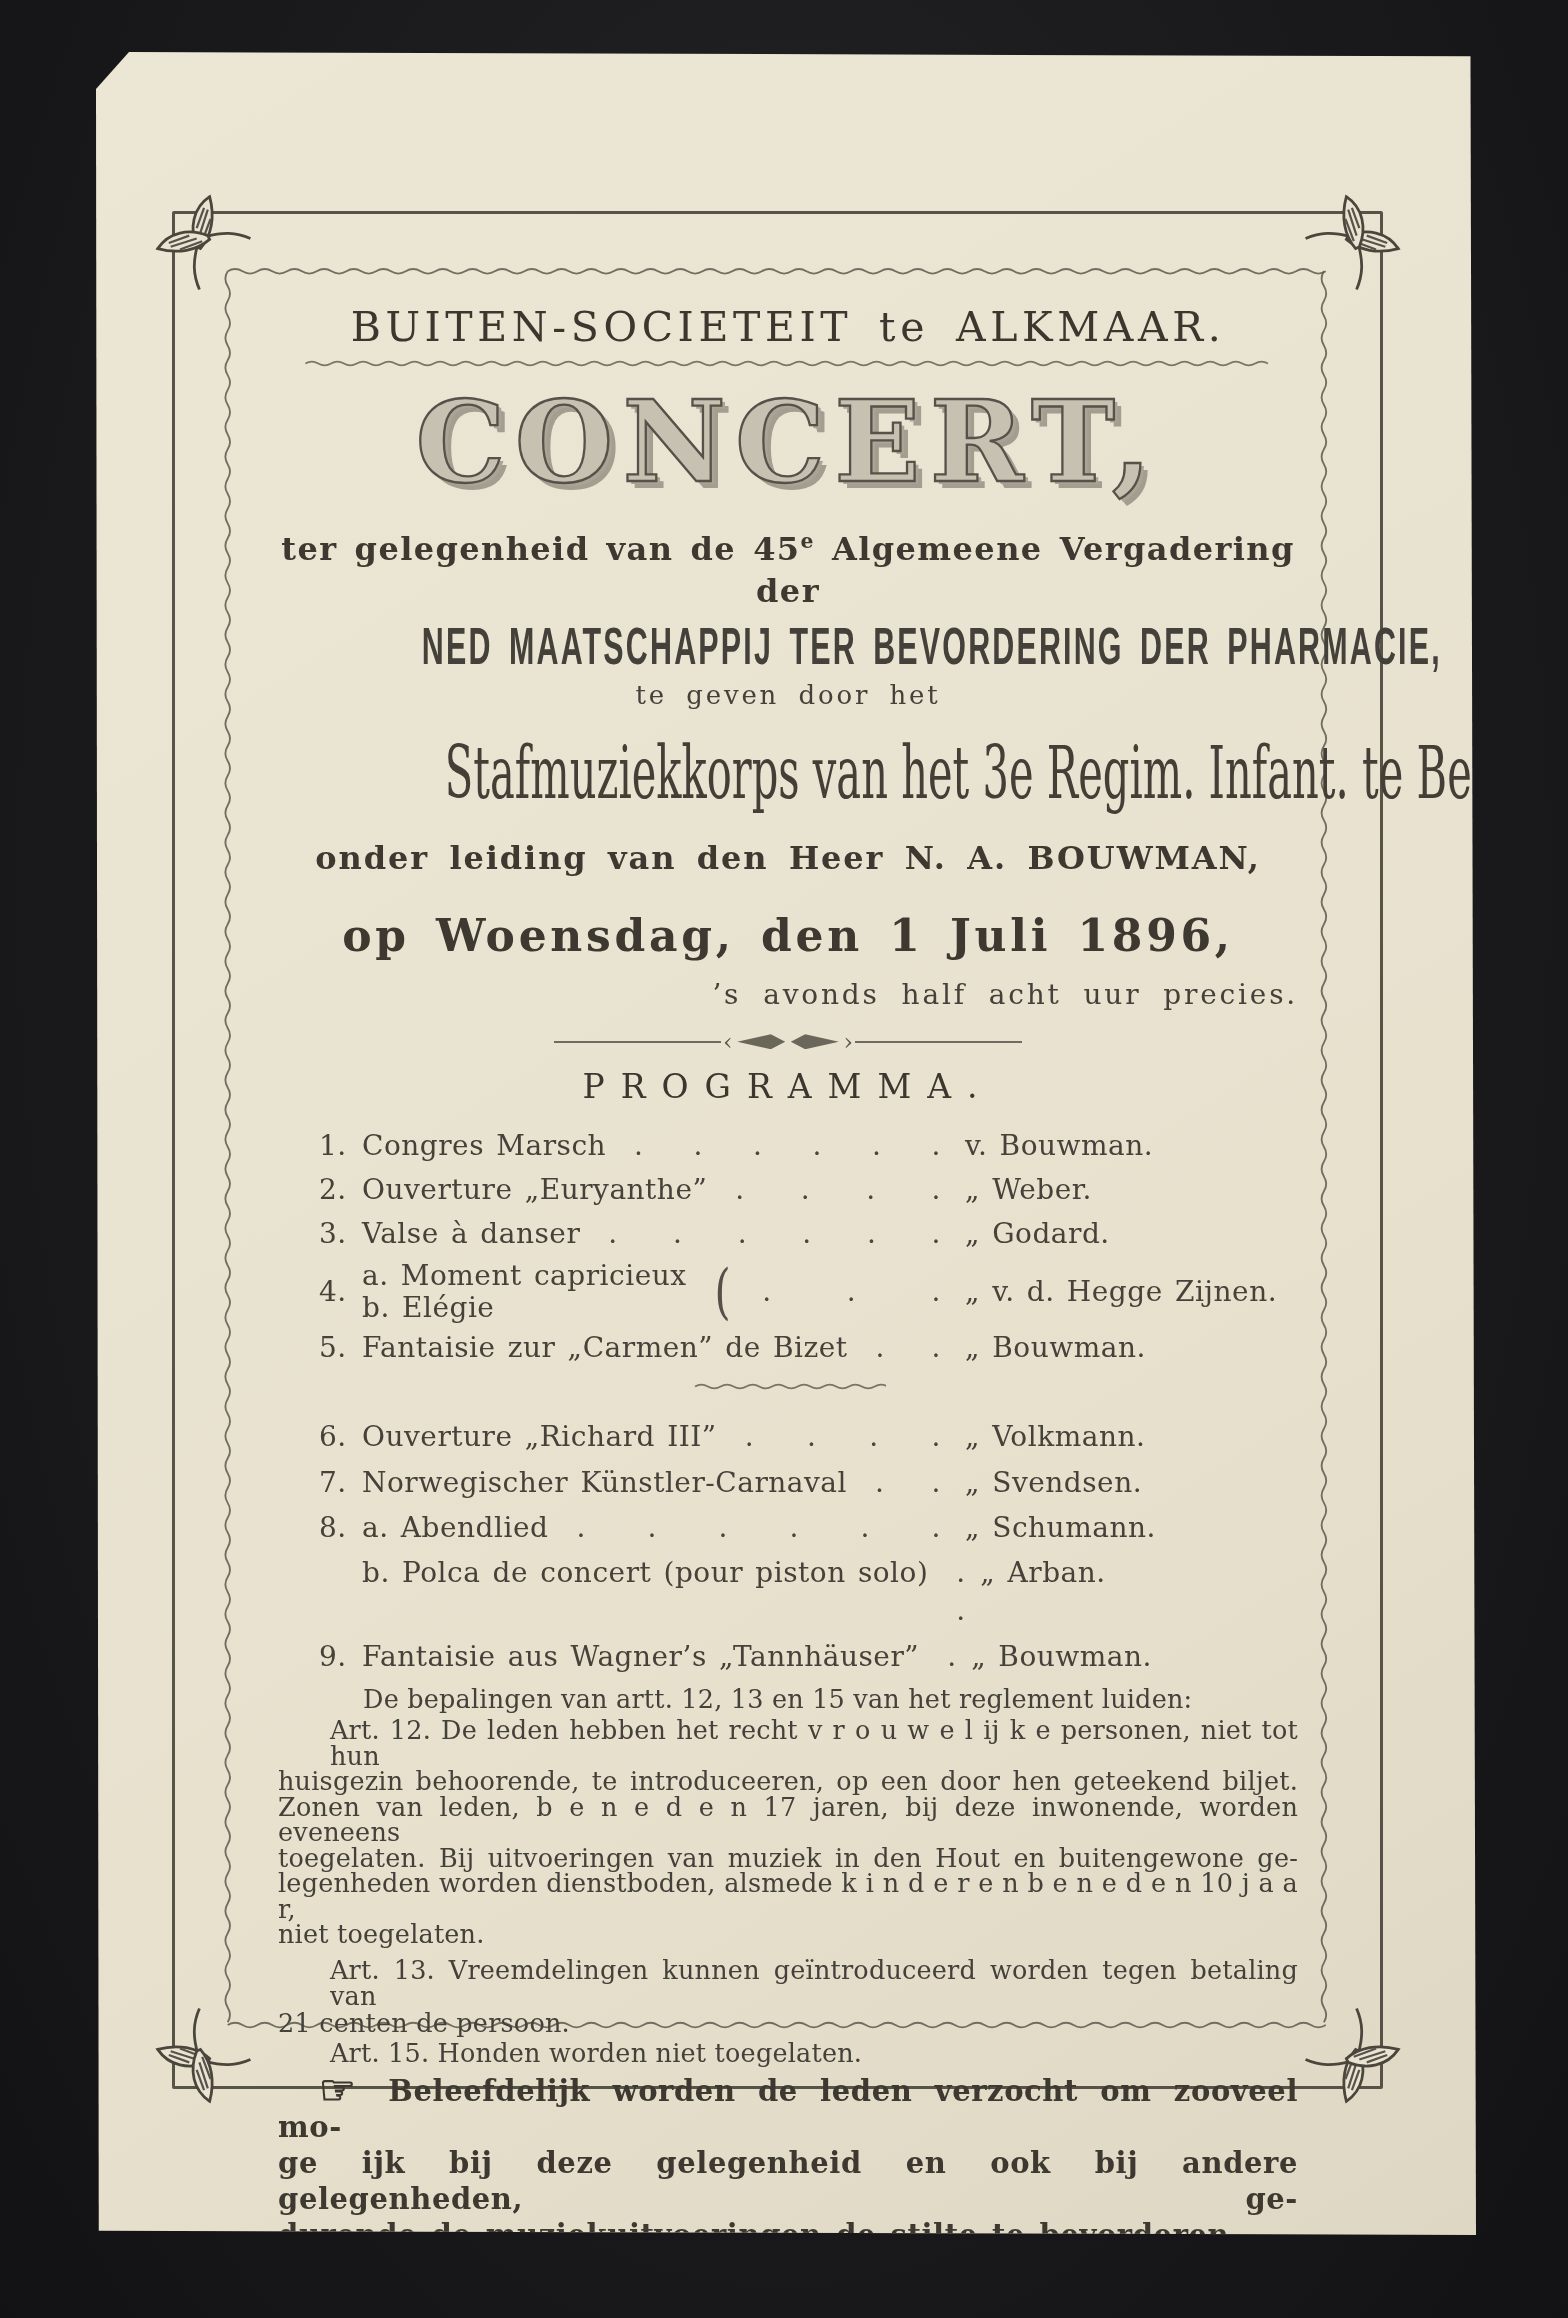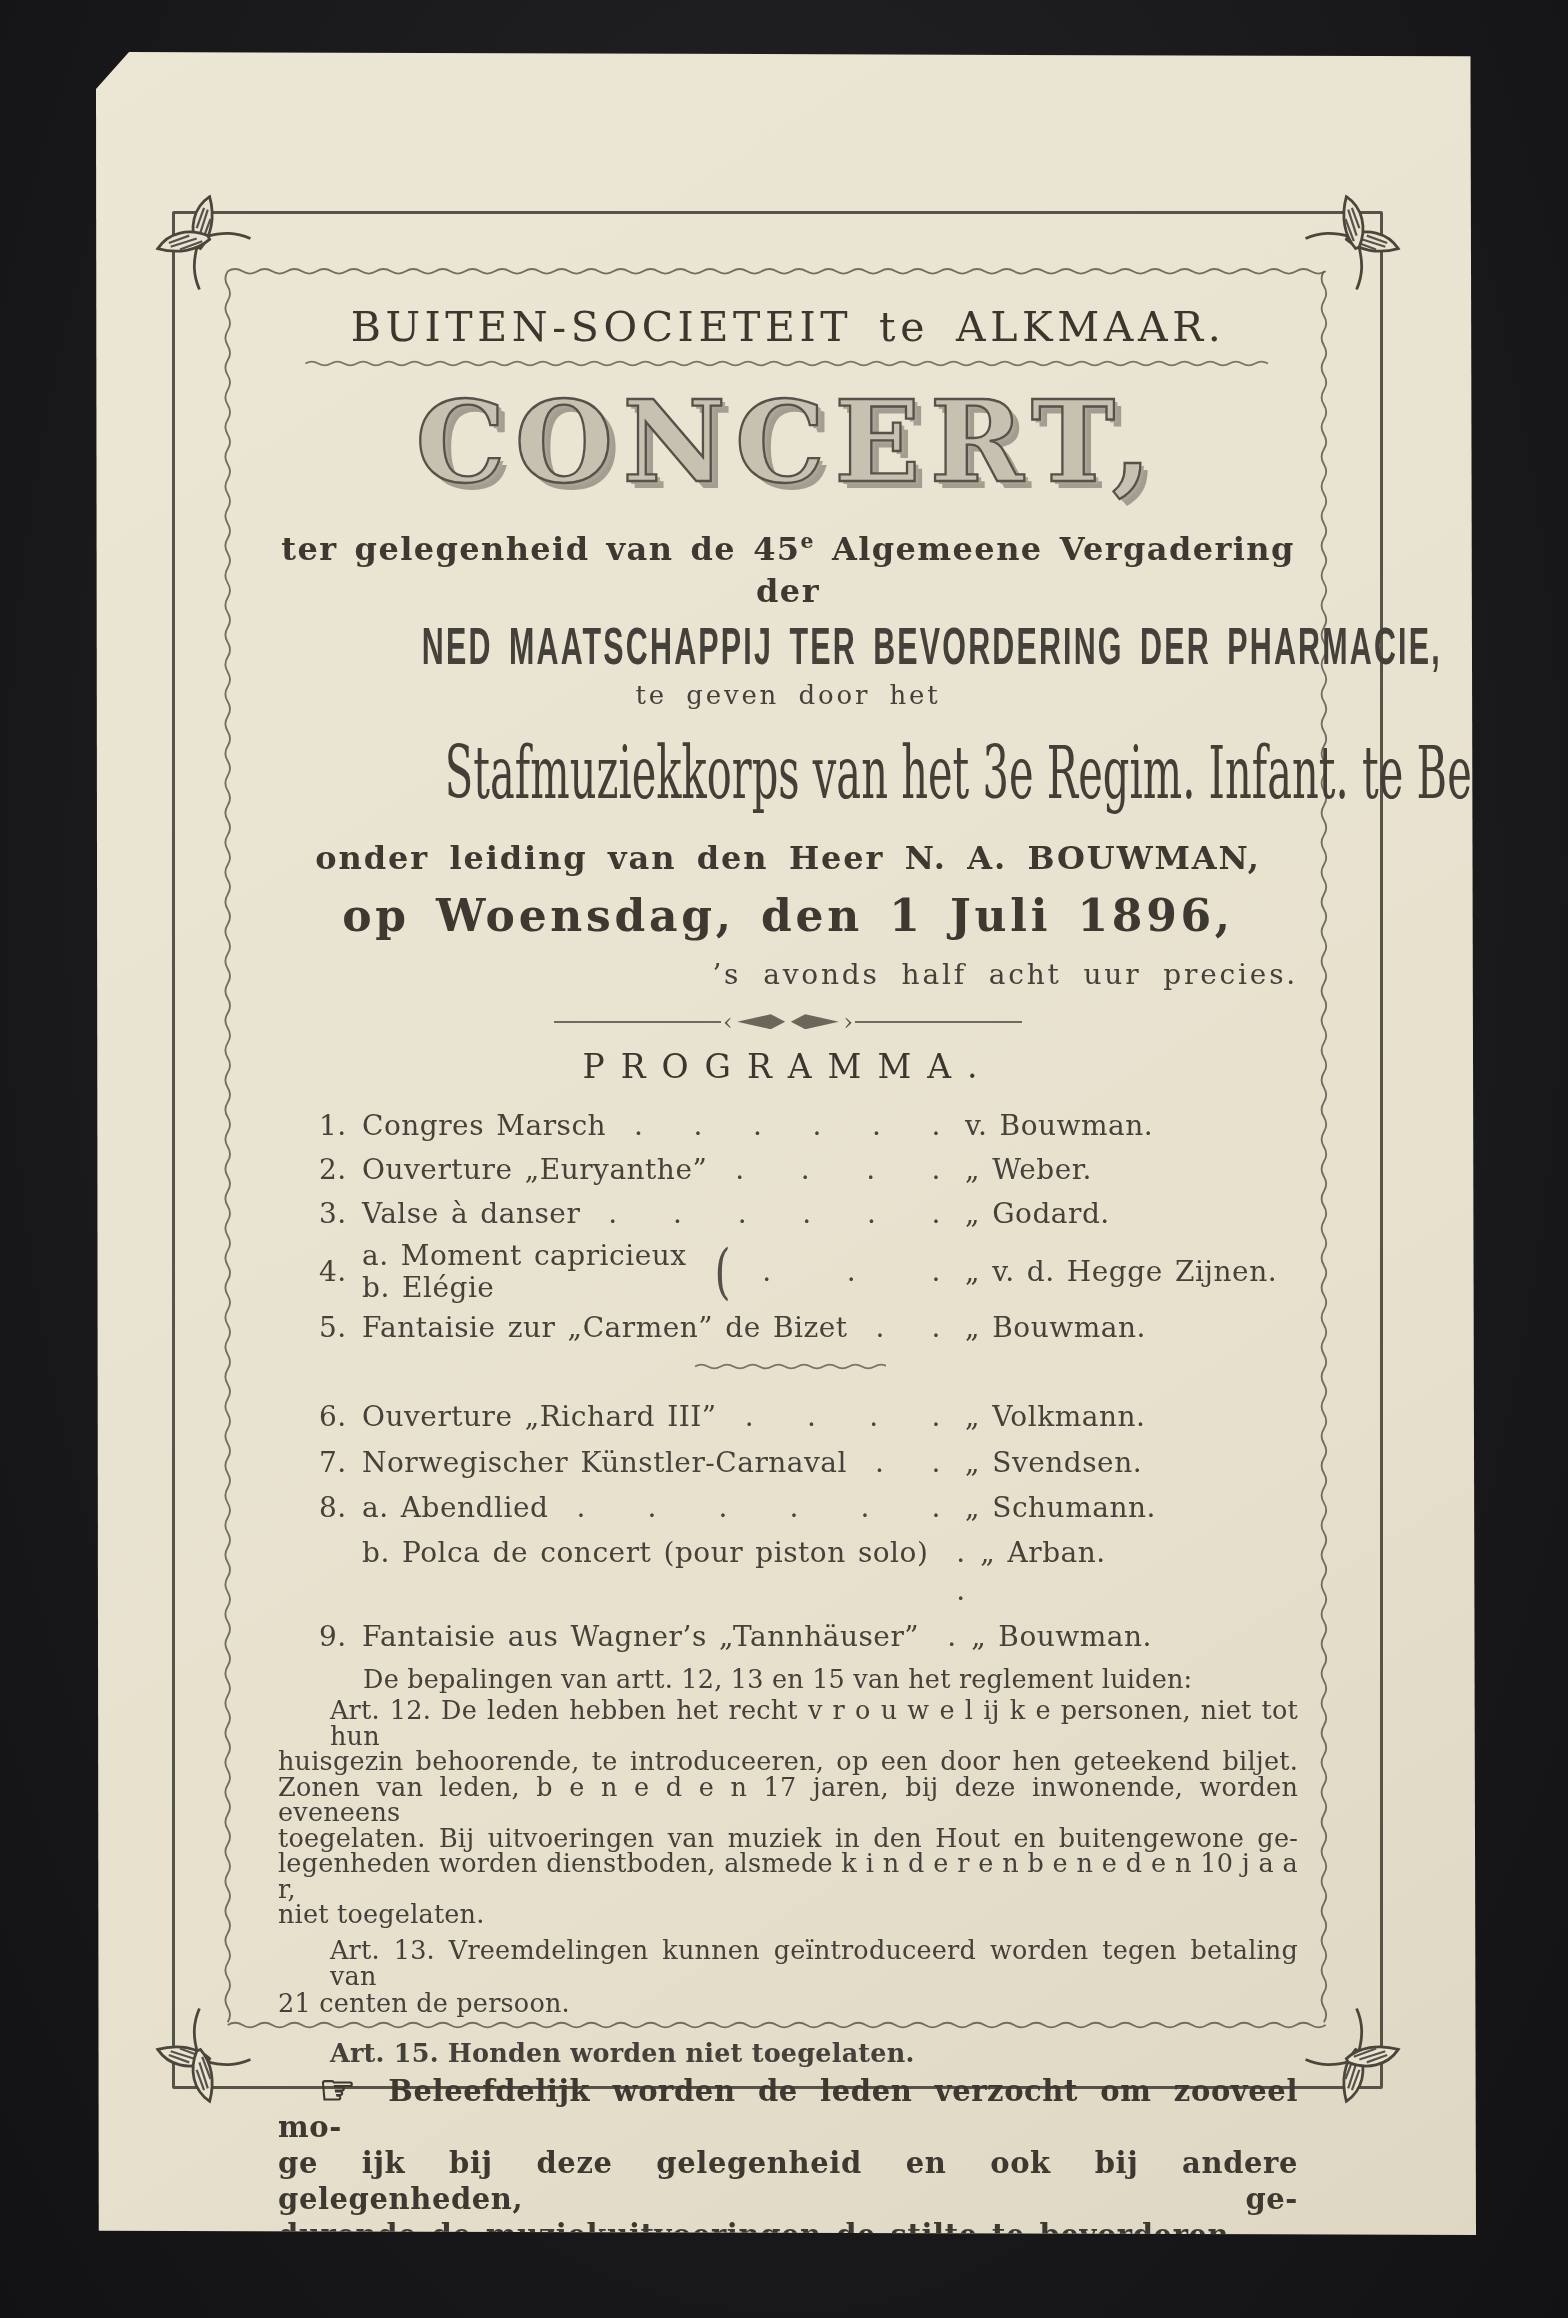--- a/index.html
+++ b/index.html
@@ -62,21 +62,21 @@
     font-weight:bold;letter-spacing:2.8px;word-spacing:7.4px;color:#44403a;
     transform:scale(.78,1.32);transform-origin:center;white-space:nowrap;
   }
   .given-by{margin-top:7.4px;text-align:center;font-size:26px;line-height:33px;letter-spacing:2.8px;word-spacing:8.3px;}
   .ensemble{margin-top:28px;text-align:center;font-size:52px;line-height:67px;}
   .ensemble > span{
     display:inline-block;font-weight:normal;color:#433f37;
     transform:scale(.8,1.42);transform-origin:center;white-space:nowrap;letter-spacing:0px;
   }
   .conductor{margin-top:30px;text-align:center;font-weight:bold;font-size:32px;line-height:43px;letter-spacing:1.9px;word-spacing:7.4px;color:#3d3931;}
-  .dateline{margin-top:9px;text-align:center;font-weight:bold;font-size:44px;line-height:54px;letter-spacing:3.7px;word-spacing:7.4px;color:#3d3931;}
+  .dateline{margin-top:29px;text-align:center;font-weight:bold;font-size:44px;line-height:54px;letter-spacing:3.7px;word-spacing:7.4px;color:#3d3931;}
   .timeline{margin-top:13px;text-align:right;font-size:28px;line-height:37px;letter-spacing:2.8px;word-spacing:10.2px;}
 
   .ornament{margin-top:18.6px;height:20.4px;display:flex;align-items:center;justify-content:center;}
   .orn-line{width:167px;height:1.9px;background:#5a564c;opacity:.85;}
   .orn-hook{font-size:24px;color:#5a564c;line-height:20.4px;margin:0 1.9px;}
   .orn-diamond{
     width:48px;height:15px;background:#6b665a;margin:0 2.8px;
     clip-path:polygon(0 50%,30% 0,100% 50%,30% 100%);
   }
   .orn-diamond.flip{clip-path:polygon(70% 0,100% 50%,70% 100%,0 50%);}
@@ -99,21 +99,21 @@
   .wave-small path{fill:none;stroke:#5d594e;stroke-width:2;opacity:.8;}
   .part2{margin-top:26px;}
 
   .rules{margin-top:3.7px;font-size:25.5px;color:#44403a;letter-spacing:0.2px;}
   .rules .line{line-height:25.5px;text-align:justify;}
   .rules .jl{text-align-last:justify;}
   .rules .intro{padding-left:85px;line-height:32px;margin-bottom:2.8px;text-align:left;}
   .rules .indent{padding-left:52px;}
   .art13{margin-top:9.3px;}
   .art13 .line{line-height:26.4px;}
-  .art15{margin-top:24px;line-height:26px;padding-left:52px;font-weight:bold;}
+  .art15{margin-top:4px;line-height:26px;padding-left:52px;}
 
   .notice{margin-top:7.4px;font-weight:bold;font-size:29px;color:#3d3931;letter-spacing:0.6px;word-spacing:3.7px;}
   .notice .line{line-height:36px;text-align:justify;}
   .notice .jl{text-align-last:justify;}
   .manicule{font-size:41px;line-height:28px;position:relative;top:2.8px;margin:0 32px 0 41px;color:#3d3931;}
 </style>
 </head>
 <body>
 
 <div class="paper">

